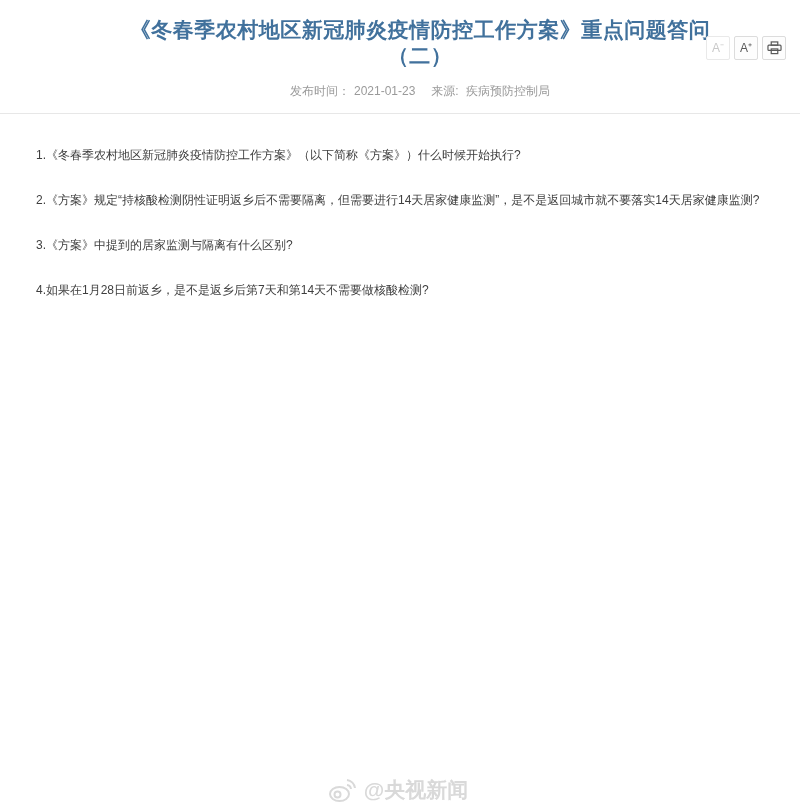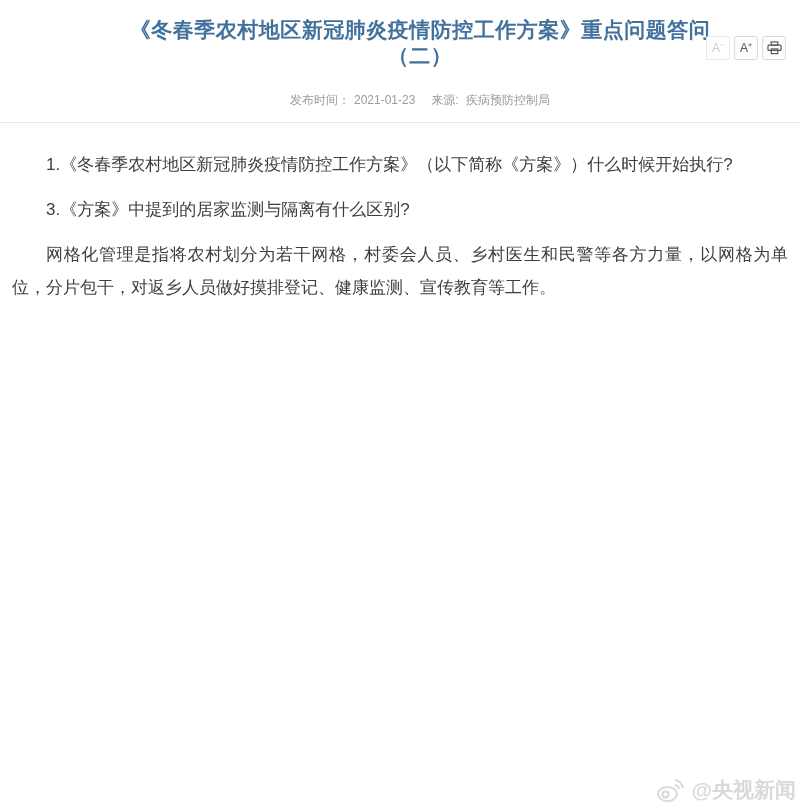--- a/index.html
+++ b/index.html
@@ -18,21 +18,21 @@
     margin: 0;
     padding: 17px 60px 0;
     text-align: center;
     font-size: 21px;
     line-height: 26px;
     font-weight: bold;
     color: var(--title-blue, #41719c);
     letter-spacing: 0.5px;
   }
   .meta {
-    margin-top: 23px;
+    margin-top: 14px;
     text-align: center;
     font-size: 12px;
     color: #9a9a9a;
   }
   .meta span { margin: 0 2px; }
   .meta .src { margin-left: 14px; }
 
   .toolbar {
     position: absolute;
     top: 36px; right: 14px;
@@ -55,33 +55,33 @@
   .tool-btn.disabled { color: #c9c9c9; border-color: #e9e9e9; background: #fff; }
 
   .separator {
     margin-top: 13px;
     border-top: 1px solid #e7e7e7;
     height: 0;
   }
 
   .article-body {
     padding: 25px 12px 0;
-    font-size: 17px;
+    font-size: 12px;
     line-height: 33px;
     color: #3e3e3e;
     text-align: justify;
   }
   .para { margin: 0 0 12px 0; text-indent: 2em; }
 
   .watermark {
     position: absolute;
     left: 0; right: 4px; bottom: 4px;
     display: flex;
     align-items: center;
-    justify-content: flex-end;
+    justify-content: center;
     gap: 6px;
     color: var(--watermark-gray, #d9d9d9);
     font-size: 21px;
     font-weight: bold;
     pointer-events: none;
   }
   .watermark svg { display: block; }
 </style>
 </head>
 <body>
@@ -103,22 +103,23 @@
           <rect x="4.5" y="8.5" width="7" height="5"></rect>
         </svg>
       </button>
     </div>
   </header>
 
   <div class="separator"></div>
 
   <main class="article-body">
       <p class="para">1.《冬春季农村地区新冠肺炎疫情防控工作方案》（以下简称《方案》）什么时候开始执行?</p>
+      <p class="para">2.《方案》规定“持核酸检测阴性证明返乡后不需要隔离，但需要进行14天居家健康监测”，是不是返回城市就不要落实14天居家健康监测?</p>
       <p class="para">3.《方案》中提到的居家监测与隔离有什么区别?</p>
-      <p class="para">网格化管理是指将农村划分为若干网格，村委会人员、乡村医生和民警等各方力量，以网格为单位，分片包干，对返乡人员做好摸排登记、健康监测、宣传教育等工作。</p>
+      <p class="para">4.如果在1月28日前返乡，是不是返乡后第7天和第14天不需要做核酸检测?</p>
     </main>
 
   <div class="watermark">
     <svg width="30" height="26" viewBox="0 0 30 26" fill="none" stroke="#d9d9d9" stroke-width="2">
       <ellipse cx="11.5" cy="17" rx="9.5" ry="7"></ellipse>
       <circle cx="9.5" cy="17.5" r="3"></circle>
       <path d="M19 3 a9 9 0 0 1 8 8"></path>
       <path d="M19 8 a4.5 4.5 0 0 1 4 4"></path>
     </svg>
     <span>@央视新闻</span>

